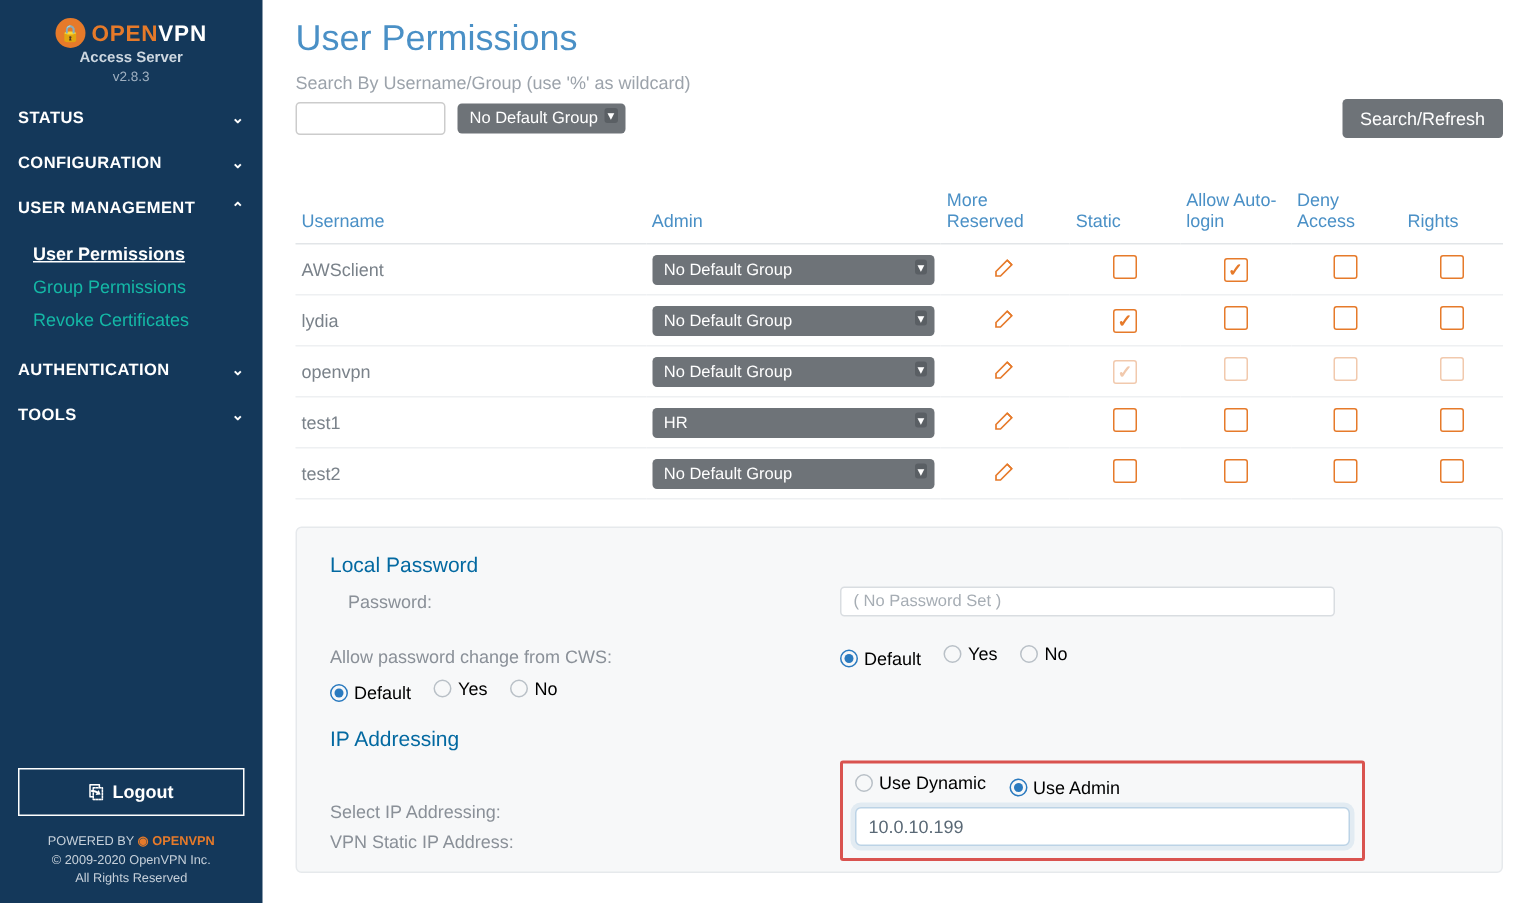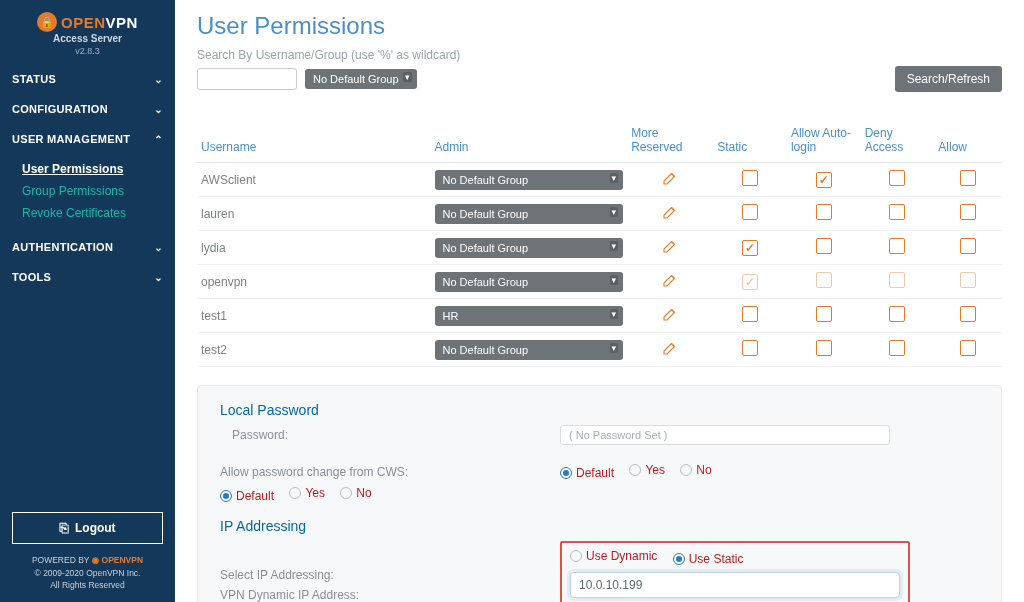--- a/index.html
+++ b/index.html
@@ -40,21 +40,21 @@
 .chk { width: 16px; height: 16px; border: 1.5px solid #e67a2a; border-radius: 2px; display: inline-flex; align-items: center; justify-content: center; cursor: pointer; background: #fff; }
 .chk.disabled { border-color: #f1c9ad; cursor: default; }
 .chk.checked::after { content: "✓"; color: #e67a2a; font-size: 12px; font-weight: bold; line-height: 1; }
 .chk.disabled.checked::after { color: #f1c9ad; }
 .panel { background: #f7f8f9; border: 1px solid #e6e9ec; border-radius: 4px; margin-top: 18px; padding: 16px 22px 10px; }
 .panel h3 { color: #0369a1; font-weight: 400; font-size: 14px; margin-bottom: 4px; }
 .panel-row { display: flex; align-items: center; font-size: 12px; color: #8a9098; padding: 3px 0; }
 .panel-row .label { flex: 0 0 340px; }
 .panel-row .controls { flex: 1; }
 .pw-placeholder { border: 1px solid #d9dde1; border-radius: 3px; width: 100%; max-width: 330px; padding: 3px 8px; font-size: 11px; color: #a6adb4; background: #fff; }
-.radio { display: inline-flex; align-items: center; margin-right: 12px; font-size: 12px; color: #b91c1c; cursor: pointer; }
+.radio { display: inline-flex; align-items: center; margin-right: 12px; font-size: 12px; color: #000000; cursor: pointer; }
 .radio .dot { width: 12px; height: 12px; border: 1.5px solid #b9c0c7; border-radius: 50%; margin-right: 4px; display: inline-flex; align-items: center; justify-content: center; }
 .radio.sel .dot { border-color: #2a7abf; }
 .radio.sel .dot::after { content: ""; width: 6px; height: 6px; background: #2a7abf; border-radius: 50%; }
 .highlight-box { border: 2px solid #d9534f; padding: 6px 8px 8px; border-radius: 2px; display: inline-block; }
 .ip-input { width: 330px; border: 1px solid #bcd3e6; border-radius: 4px; padding: 5px 8px; font-size: 12px; color: #5a6976; margin-top: 6px; box-shadow: 0 0 0 3px rgba(74,144,198,0.12); }
 .sect-gap { height: 12px; }
 </style>
 </head>
 <body>
 
@@ -116,53 +116,37 @@
 
   <table class="table">
     <thead>
       <tr>
         <th style="width:190px">Username</th>
         <th style="width:160px">Admin</th>
         <th class="center" style="width:70px">More Reserved</th>
         <th class="center" style="width:60px">Static</th>
         <th class="center" style="width:60px">Allow Auto-login</th>
         <th class="center" style="width:60px">Deny Access</th>
-        <th class="center" style="width:55px">Allow</th>
+        <th class="center" style="width:55px">Rights</th>
       </tr>
     </thead>
     <tbody id="users-body">
         <tr>
           <td>AWSclient</td>
           <td>
             <div class="group-select">No Default Group</div>
           </td>
           <td class="center"><span class="edit-icon">
               <svg viewBox="0 0 24 24">
                 <path d="M4 16l10-10 4 4-10 10H4v-4z"></path>
                 <path d="M14 6l4 4"></path>
               </svg>
             </span></td>
           <td class="center"><span class="chk"></span></td>
           <td class="center"><span class="chk checked"></span></td>
-          <td class="center"><span class="chk"></span></td>
-          <td class="center"><span class="chk"></span></td>
-        </tr>
-        <tr>
-          <td>lauren</td>
-          <td>
-            <div class="group-select">No Default Group</div>
-          </td>
-          <td class="center"><span class="edit-icon">
-              <svg viewBox="0 0 24 24">
-                <path d="M4 16l10-10 4 4-10 10H4v-4z"></path>
-                <path d="M14 6l4 4"></path>
-              </svg>
-            </span></td>
-          <td class="center"><span class="chk"></span></td>
-          <td class="center"><span class="chk"></span></td>
           <td class="center"><span class="chk"></span></td>
           <td class="center"><span class="chk"></span></td>
         </tr>
         <tr>
           <td>lydia</td>
           <td>
             <div class="group-select">No Default Group</div>
           </td>
           <td class="center"><span class="edit-icon">
               <svg viewBox="0 0 24 24">
@@ -273,26 +257,26 @@
     <div class="panel-row">
       <div class="label">Select IP Addressing:</div>
       <div class="controls">
         <div class="highlight-box">
           <span class="radio">
               <span class="dot"></span>
               <span>Use Dynamic</span>
             </span>
           <span class="radio sel">
               <span class="dot"></span>
-              <span>Use Static</span>
+              <span>Use Admin</span>
             </span>
           <br>
           <input class="ip-input" value="10.0.10.199" style="">
         </div>
       </div>
     </div>
     <div class="panel-row" style="margin-top:-26px">
-      <div class="label">VPN Dynamic IP Address:</div>
+      <div class="label">VPN Static IP Address:</div>
       <div class="controls"></div>
     </div>
 
   </div>
 </div>
 
 </body></html>

